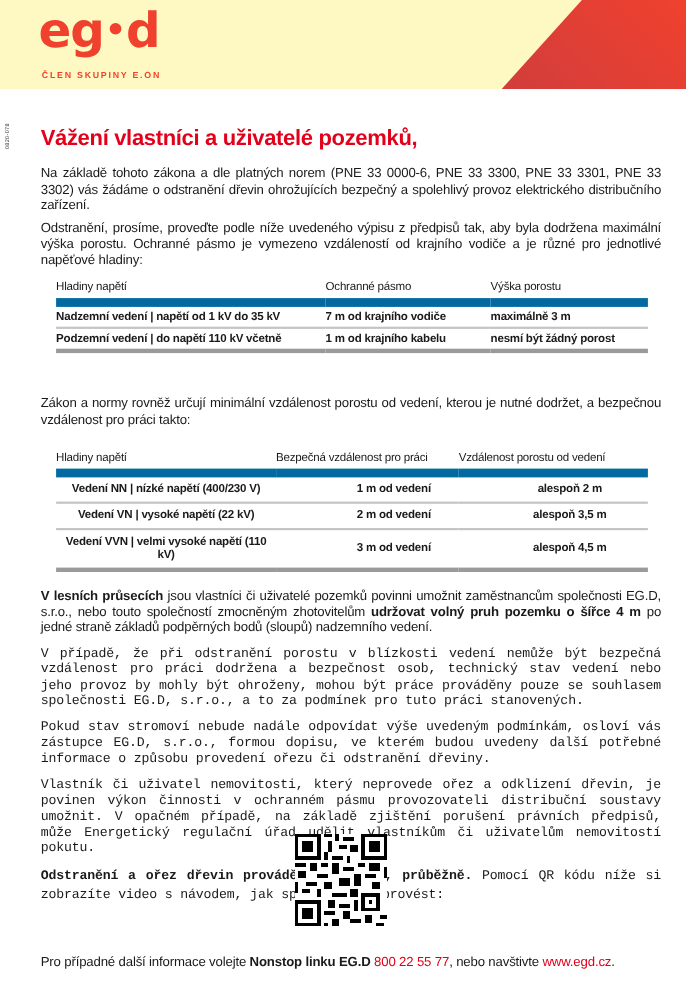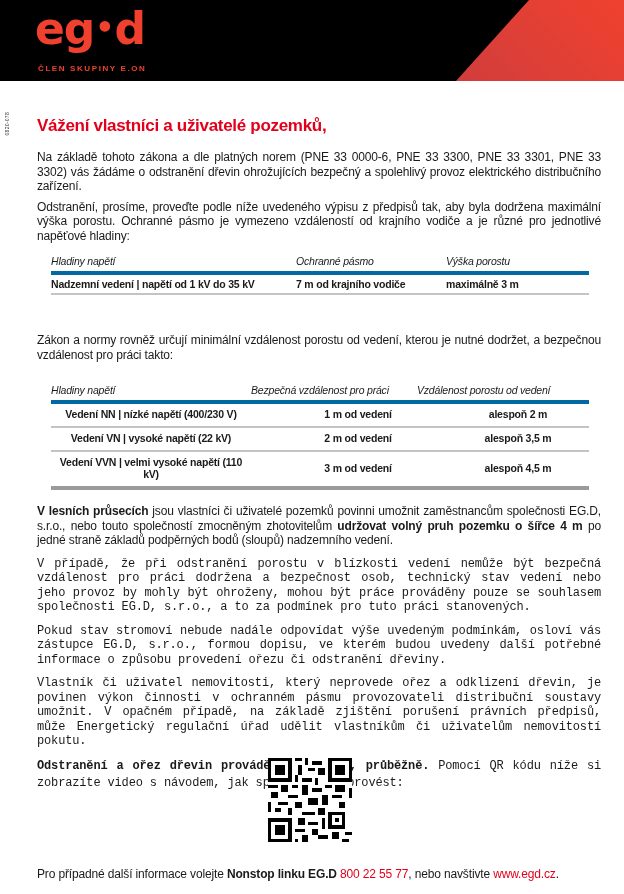--- a/index.html
+++ b/index.html
@@ -4,21 +4,21 @@
 <style>
   html, body { margin:0; padding:0; }
   body {
     width:624px; height:894px; position:relative; overflow:hidden;
     background:#ffffff;
     font-family:"Liberation Sans", sans-serif;
     color:#1a1a1a;
   }
   .header {
     position:absolute; left:0; top:0; width:624px; height:81px;
-    background:#000000; overflow:hidden;
+    background:#fef9c3; overflow:hidden;
   }
   .header .wedge {
     position:absolute; left:0; top:0; width:624px; height:81px;
     background:linear-gradient(225deg, #f0412e 0%, #c83c40 45%, #8e3a55 100%);
     clip-path:polygon(529px 0, 624px 0, 624px 81px, 456px 81px);
   }
   .logo {
     position:absolute; left:35px; top:2px;
     color:#f0412e; font-family:"DejaVu Sans", sans-serif; font-weight:bold;
     font-size:44px; letter-spacing:-1px; line-height:52px;
@@ -28,36 +28,36 @@
     position:absolute; left:38px; top:64px;
     color:#f0412e; font-size:8px; letter-spacing:1.6px; font-weight:bold;
   }
   .doc-code {
     position:absolute; left:4px; top:112px;
     writing-mode:vertical-rl; transform:rotate(180deg);
     font-size:5px; color:#333; letter-spacing:0.3px;
   }
   .content { position:absolute; left:37px; top:115px; width:564px; }
   .greeting {
-    color:#e2001a; font-weight:bold; font-size:17px; letter-spacing:-0.3px;
+    color:#e2001a; font-weight:bold; font-size:20px; letter-spacing:-0.3px;
     margin:0 0 13px 0; line-height:22px;
   }
   p {
     margin:0; font-size:12px; line-height:14.5px; text-align:justify;
     letter-spacing:-0.15px;
   }
   .gap6 { margin-top:6px; }
   .gap10 { margin-top:9px;font-family:Liberation Mono, monospace; }
   .gap40 { margin-top:38px; }
   table { border-collapse:collapse; font-size:10.5px; letter-spacing:-0.2px; }
   .t1 { margin:8px 0 0 14px; width:538px; }
   .t2 { margin:18px 0 0 14px; width:538px; }
   th { text-align:left; font-weight:normal; padding:4px 0 4px 0; }
   td { padding:3px 0 3px 0; font-weight:bold; }
-  tr.head { border-bottom:4px solid #0369a1;font-style:italic; }
+  tr.head { border-bottom:8px solid #0369a1; }
   tr.row { border-bottom:2px solid #c4c4c4; }
   tr.row.last { border-bottom:4px solid #9a9a9a; }
   .t2 td { padding:4px 0 6px 0;text-align:center; }
   .red { color:#e2001a; }
   .qr { position:absolute; left:268px; top:758px; width:84px; height:84px; }
   .footer { position:absolute; left:37px; top:867px; font-size:12px; letter-spacing:-0.15px; }
 </style>
 </head>
 <body>
 
@@ -78,20 +78,25 @@
     <tbody>
         <tr class="head">
       <th style="width:245px">Hladiny napětí</th>
       <th style="width:150px">Ochranné pásmo</th>
       <th>Výška porostu</th>
     </tr>
     <tr class="row">
       <td>Nadzemní vedení | napětí od 1 kV do 35 kV</td>
       <td>7 m od krajního vodiče</td>
       <td>maximálně 3 m</td>
+    </tr>
+    <tr class="row last">
+      <td>Podzemní vedení | do napětí 110 kV včetně</td>
+      <td>1 m od krajního kabelu</td>
+      <td>nesmí být žádný porost</td>
     </tr>
   </tbody>
     </table>
 
   <p class="gap40">Zákon a normy rovněž určují minimální vzdálenost porostu od vedení,  kterou je nutné dodržet, a bezpečnou vzdálenost pro práci takto:</p>
 
   <table class="t2">
     <tbody>
         <tr class="head">
       <th style="width:200px">Hladiny napětí</th>

